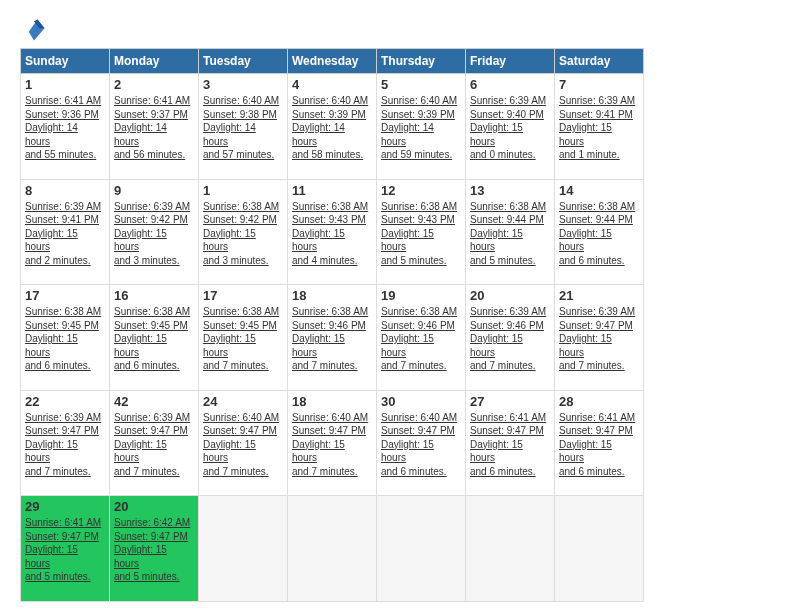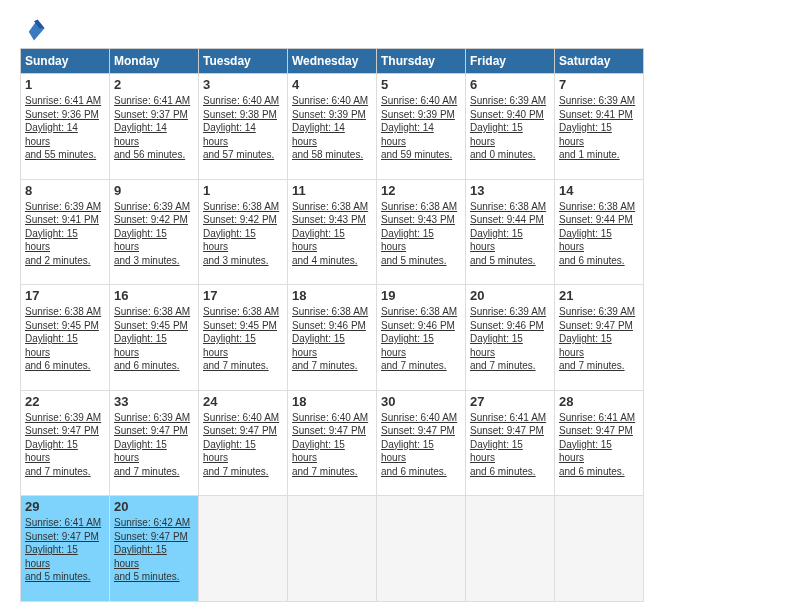--- a/index.html
+++ b/index.html
@@ -80,21 +80,21 @@
       background: #fff;
       height: 88px;
     }
     .calendar td.empty {
       background: #f5f5f5;
     }
     .calendar tr:last-child td {
       background: #f5f5f5;
     }
     .calendar tr:last-child td.has-data {
-      background: #7dd3fc;
+      background: #22c55e;
     }
     .day-num {
       font-size: 13px;
       font-weight: bold;
       color: #333;
       display: block;
       margin-bottom: 2px;
     }
     .cell-text {
       font-size: 10px;
@@ -226,21 +226,21 @@
             <span class="day-num">21</span>
             <div class="cell-text">Sunrise: 6:39 AM<br>Sunset: 9:47 PM<br>Daylight: 15 hours<br>and 7 minutes.</div>
           </td>
         </tr>
         <tr>
           <td>
             <span class="day-num">22</span>
             <div class="cell-text">Sunrise: 6:39 AM<br>Sunset: 9:47 PM<br>Daylight: 15 hours<br>and 7 minutes.</div>
           </td>
           <td>
-            <span class="day-num">33</span>
+            <span class="day-num">42</span>
             <div class="cell-text">Sunrise: 6:39 AM<br>Sunset: 9:47 PM<br>Daylight: 15 hours<br>and 7 minutes.</div>
           </td>
           <td>
             <span class="day-num">24</span>
             <div class="cell-text">Sunrise: 6:40 AM<br>Sunset: 9:47 PM<br>Daylight: 15 hours<br>and 7 minutes.</div>
           </td>
           <td>
             <span class="day-num">18</span>
             <div class="cell-text">Sunrise: 6:40 AM<br>Sunset: 9:47 PM<br>Daylight: 15 hours<br>and 7 minutes.</div>
           </td>

